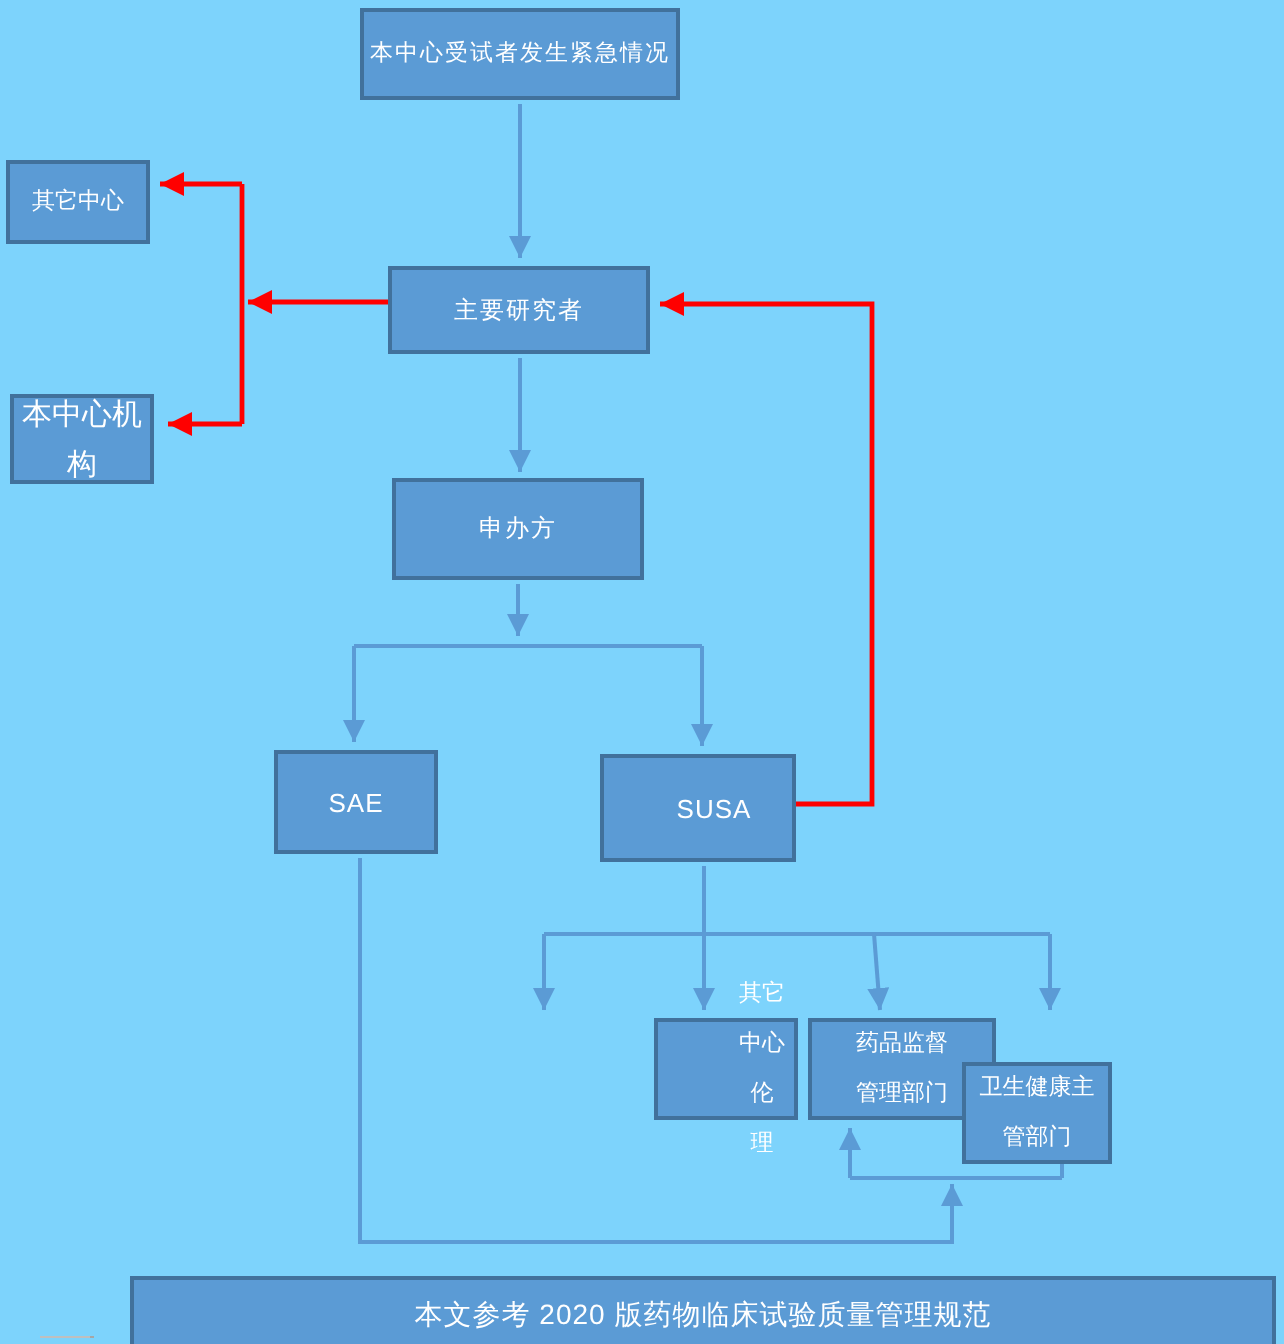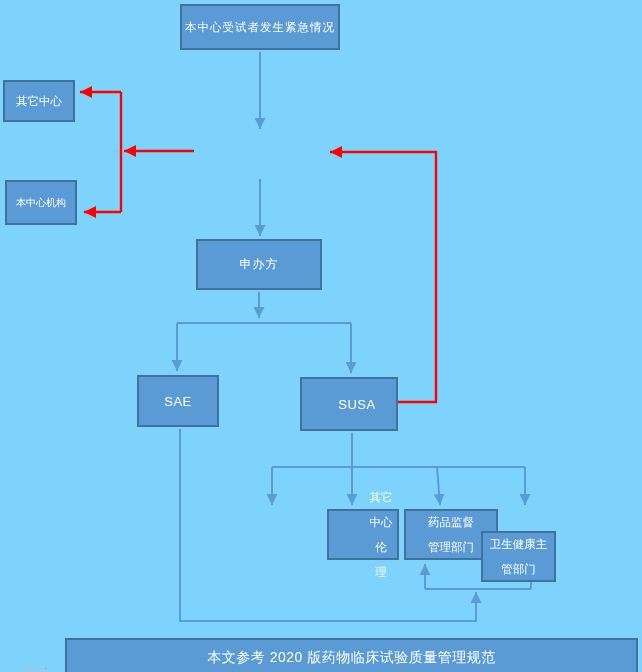--- a/index.html
+++ b/index.html
@@ -29,21 +29,21 @@
     font-size: 12px;
     letter-spacing: 1px;
     box-sizing: border-box;
     white-space: pre-line;
     line-height: 25px;
   }
   .node.latin { font-size: 13px; letter-spacing: 0.5px; }
   #node-emergency   { left: 180px; top: 4px;   width: 160px; height: 46px; font-size: 11.5px; }
   #node-ethics      { left: 3px;   top: 80px;  width: 72px;  height: 42px; font-size: 11.5px; letter-spacing: 0; }
   #node-pi          { left: 194px; top: 133px; width: 131px; height: 44px; }
-  #node-org         { left: 5px;   top: 180px; width: 72px;  height: 45px; font-size: 10px; letter-spacing: 0; }
+  #node-org         { left: 5px;   top: 197px; width: 72px;  height: 45px; font-size: 15px; letter-spacing: 0; }
   #node-sponsor     { left: 196px; top: 239px; width: 126px; height: 51px; }
   #node-sae         { left: 137px; top: 375px; width: 82px;  height: 52px; }
   #node-susa        { left: 300px; top: 377px; width: 98px;  height: 54px; padding-left: 16px; }
   #node-other-org   { left: 248px; top: 509px; width: 70px;  height: 51px; font-size: 11.5px; letter-spacing: 0; }
   #node-other-ethics{ left: 327px; top: 509px; width: 72px;  height: 51px; font-size: 11.5px; letter-spacing: 0; padding-left: 36px; }
   #node-drug-admin  { left: 404px; top: 509px; width: 94px;  height: 51px; font-size: 11.5px; letter-spacing: 0; }
   #node-health-admin{ left: 481px; top: 509px; width: 75px;  height: 51px; font-size: 11.5px; letter-spacing: 0; margin-top: 22px; }
   #footer-banner {
     position: absolute;
     left: 65px; top: 638px; width: 573px; height: 40px;
@@ -109,20 +109,21 @@
       <path d="M121 92 L80 92" marker-end="url(#arrow-red)"></path>
       <path d="M121 212 L84 212" marker-end="url(#arrow-red)"></path>
       <path d="M398 402 L436 402 L436 152 L330 152" marker-end="url(#arrow-red)"></path>
     </g>
   </svg>
 
   <div class="node" id="node-emergency">本中心受试者发生紧急情况</div>
 
   <div class="node" id="node-ethics">其它中心</div>
 
+  <div class="node" id="node-pi">主要研究者</div>
 
   <div class="node" id="node-org">本中心机构</div>
 
   <div class="node" id="node-sponsor">申办方</div>
 
   <div class="node latin" id="node-sae">SAE</div>
 
   <div class="node latin" id="node-susa">SUSA</div>
 
 

